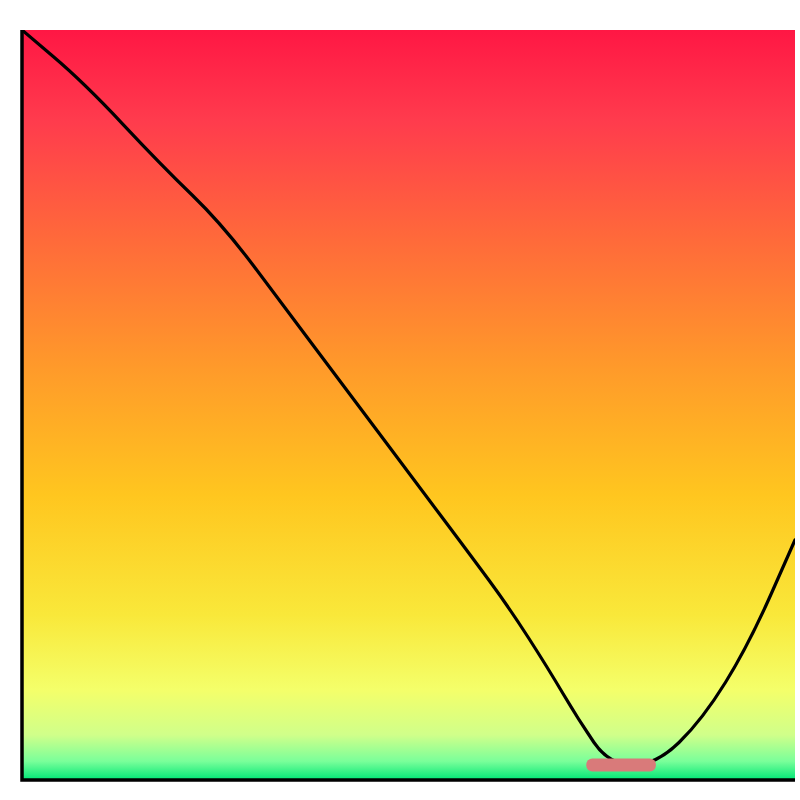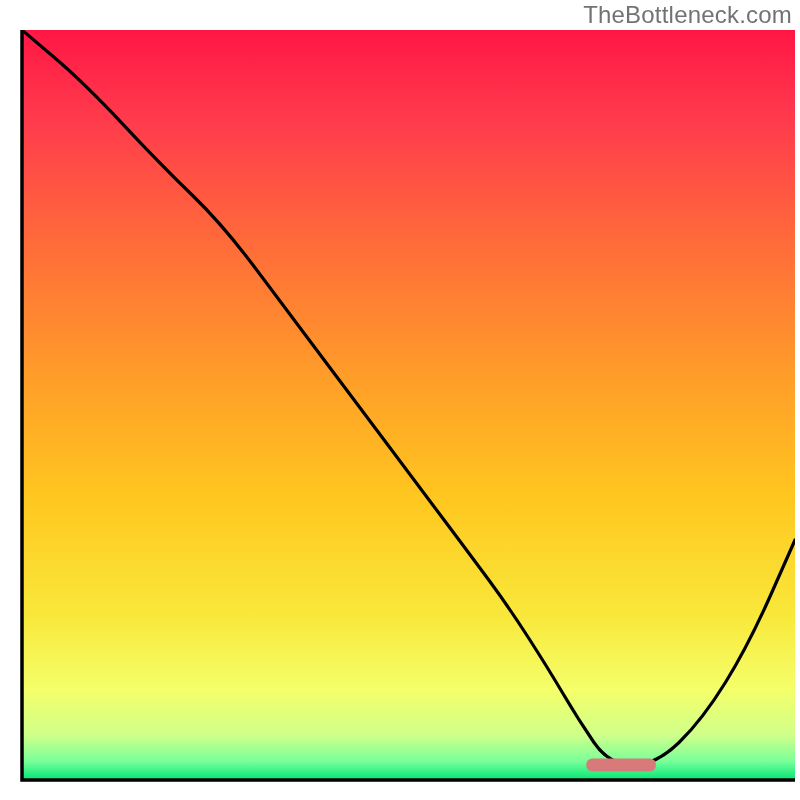--- a/index.html
+++ b/index.html
@@ -27,21 +27,20 @@
     opacity: 0.85;
   }
   svg {
     display: block;
   }
 </style>
 </head>
 <body>
 
 <div id="wrap">
-  <div id="watermark">TheBottleneck.com</div>
 
   <svg id="chart-svg" width="800" height="800" viewBox="0 0 800 800">
     <defs>
       <linearGradient id="bg-grad" x1="0" y1="0" x2="0" y2="1">
           <stop offset="0.00%" stop-color="#ff1744"></stop>
           <stop offset="12.00%" stop-color="#ff3b4d"></stop>
           <stop offset="28.00%" stop-color="#ff6a3a"></stop>
           <stop offset="45.00%" stop-color="#ff9a2a"></stop>
           <stop offset="62.00%" stop-color="#ffc61f"></stop>
           <stop offset="78.00%" stop-color="#f9e83a"></stop>

